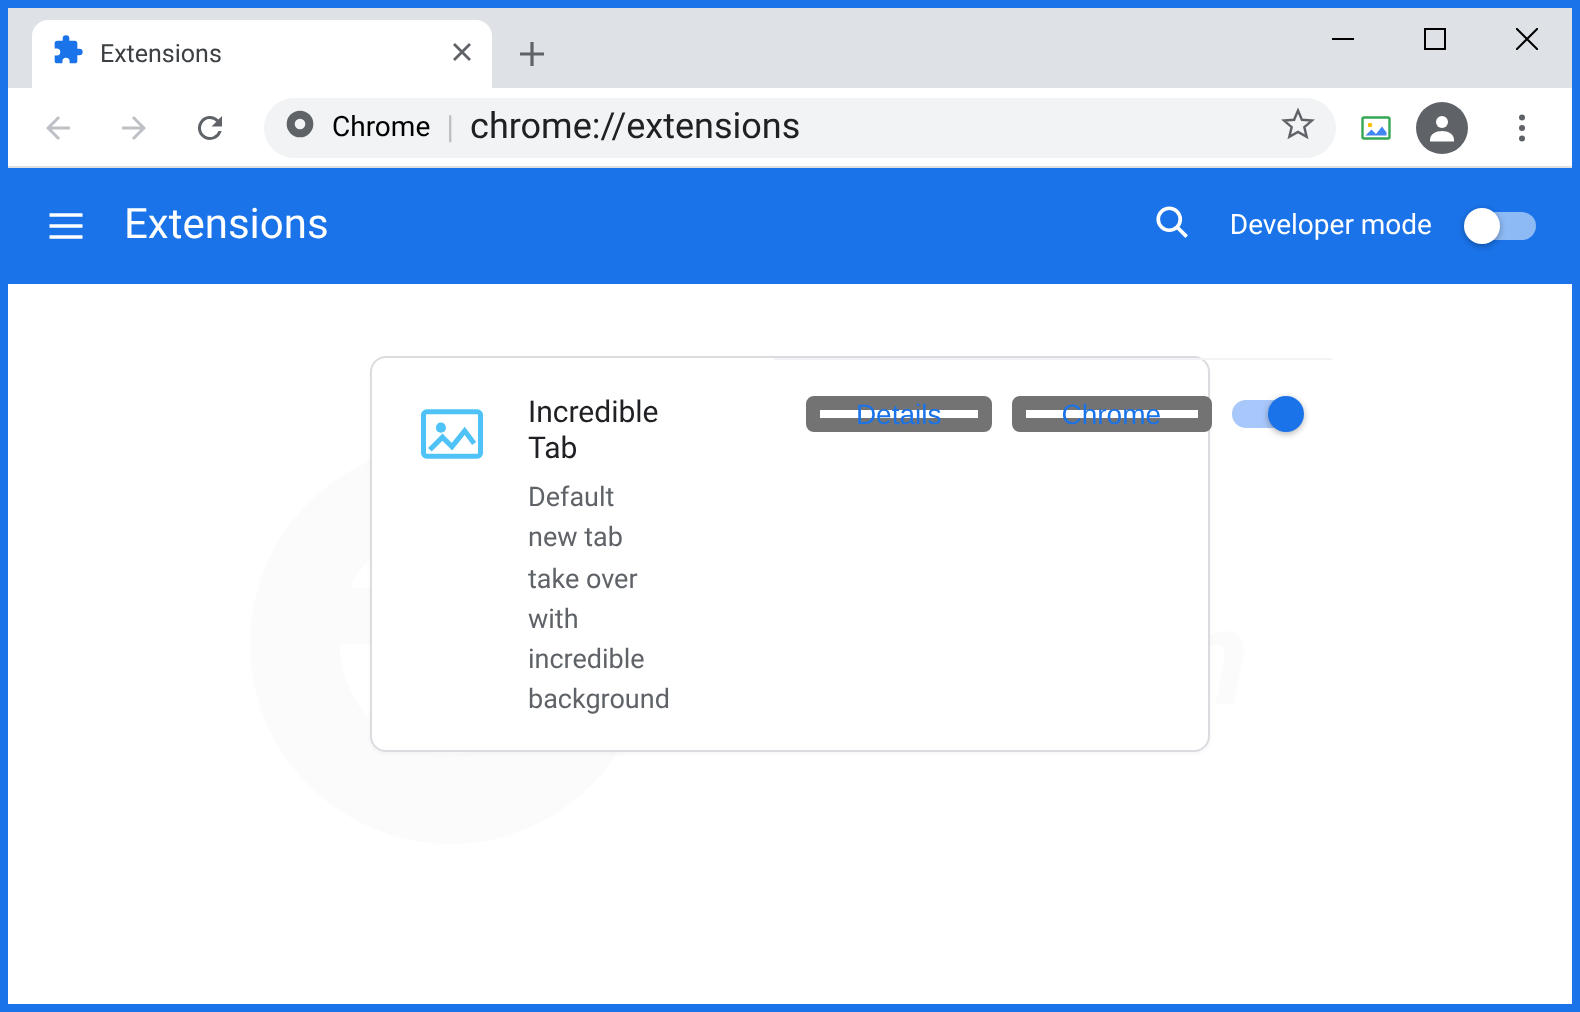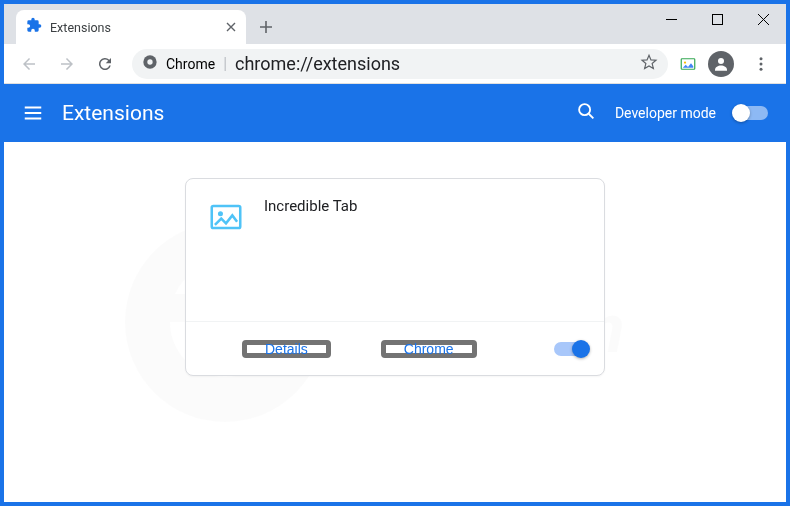--- a/index.html
+++ b/index.html
@@ -134,21 +134,21 @@
     justify-content: center;
     opacity: 0.07;
   }
   .card {
     width: 420px;
     height: 198px;
     border: 1px solid #dadce0;
     border-radius: 8px;
     background: #fff;
     display: flex;
-    flex-direction: column;
+    flex-direction: row;
     position: relative;
     z-index: 2;
     box-shadow: 0 1px 2px rgba(0,0,0,0.04);
     gap: 32px;
   }
   .card-body {
     display: flex; padding: 18px 20px 10px 20px; gap: 18px; flex:1;
   }
   .ext-icon {
     width: 40px; height: 40px; flex-shrink: 0;
@@ -156,24 +156,24 @@
   }
   .ext-name { font-size: 15px; color: #202124; margin-bottom: 6px; }
   .ext-desc { font-size: 13.5px; color: #5f6368; line-height: 1.5; }
   .card-footer {
     height: 54px; border-top: none;
     display: flex; align-items: center; padding: 0 16px; gap: 10px;
     border-top: 1px solid #f1f3f4;
   }
   .btn {
     height: 18px; padding: 0 18px;
-    border: 5px solid #737373; background: #fff;
+    border: 7px solid #737373; background: #fff;
     color: #1a73e8; font-size: 14px; border-radius: 4px;
     cursor: pointer; font-weight: 500;
-    display: flex; align-items: center; margin-left: 40px;
+    display: flex; align-items: center;
   }
   .card-toggle {
     margin-left: auto;
     width: 34px; height: 14px; background: #a8c7fa;
     border-radius: 7px; position: relative; cursor: pointer;
   }
   .card-toggle .knob {
     width: 18px; height: 18px; background: #1a73e8; border-radius: 50%;
     position: absolute; right: -2px; top: -2px;
     box-shadow: 0 1px 3px rgba(0,0,0,0.3);
@@ -313,20 +313,21 @@
       <div class="card-body">
         <div class="ext-icon">
           <svg width="38" height="38" viewBox="0 0 24 24">
               <rect x="3" y="5" width="18" height="14" rx="1" fill="none" stroke="#4fc3f7" stroke-width="1.6"></rect>
               <circle cx="8.5" cy="10" r="1.6" fill="#4fc3f7"></circle>
               <path d="M5 17l4-4 3 3 4-5 3 4" fill="none" stroke="#4fc3f7" stroke-width="1.6"></path>
             </svg>
         </div>
         <div>
           <div class="ext-name">Incredible Tab</div>
+          <div class="ext-desc">Default new tab take over with incredible background</div>
         </div>
       </div>
       <div class="card-footer">
         <button class="btn">Details</button>
         <button class="btn">Chrome</button>
         <div class="card-toggle">
           <div class="knob"></div>
         </div>
       </div>
     </div>

